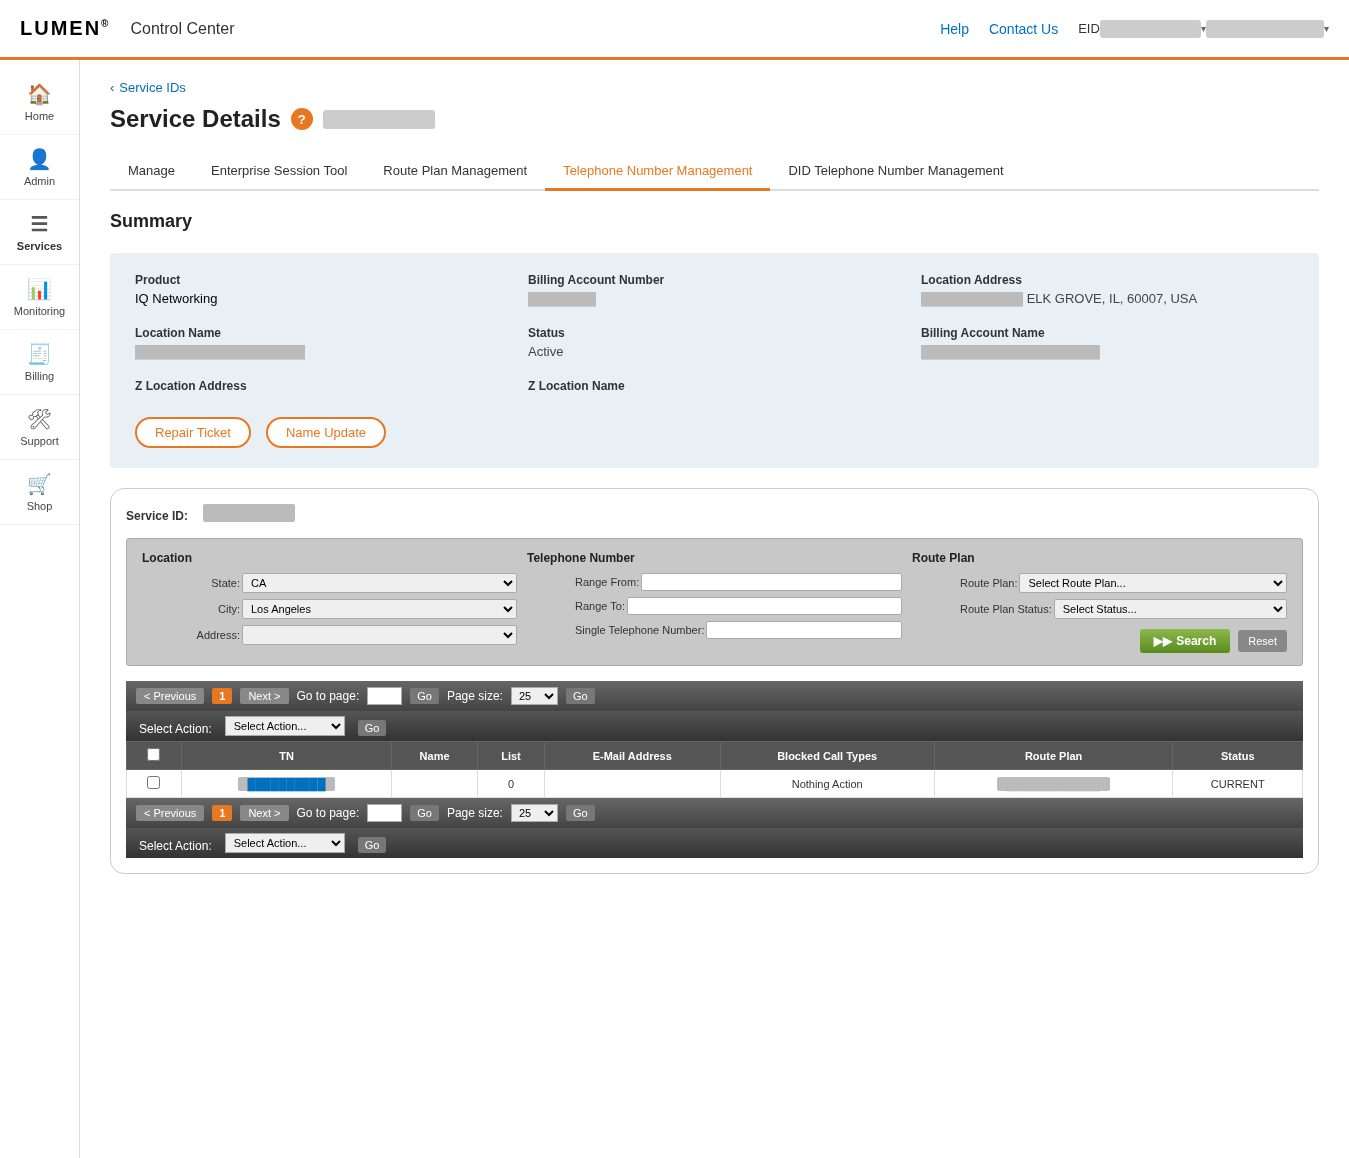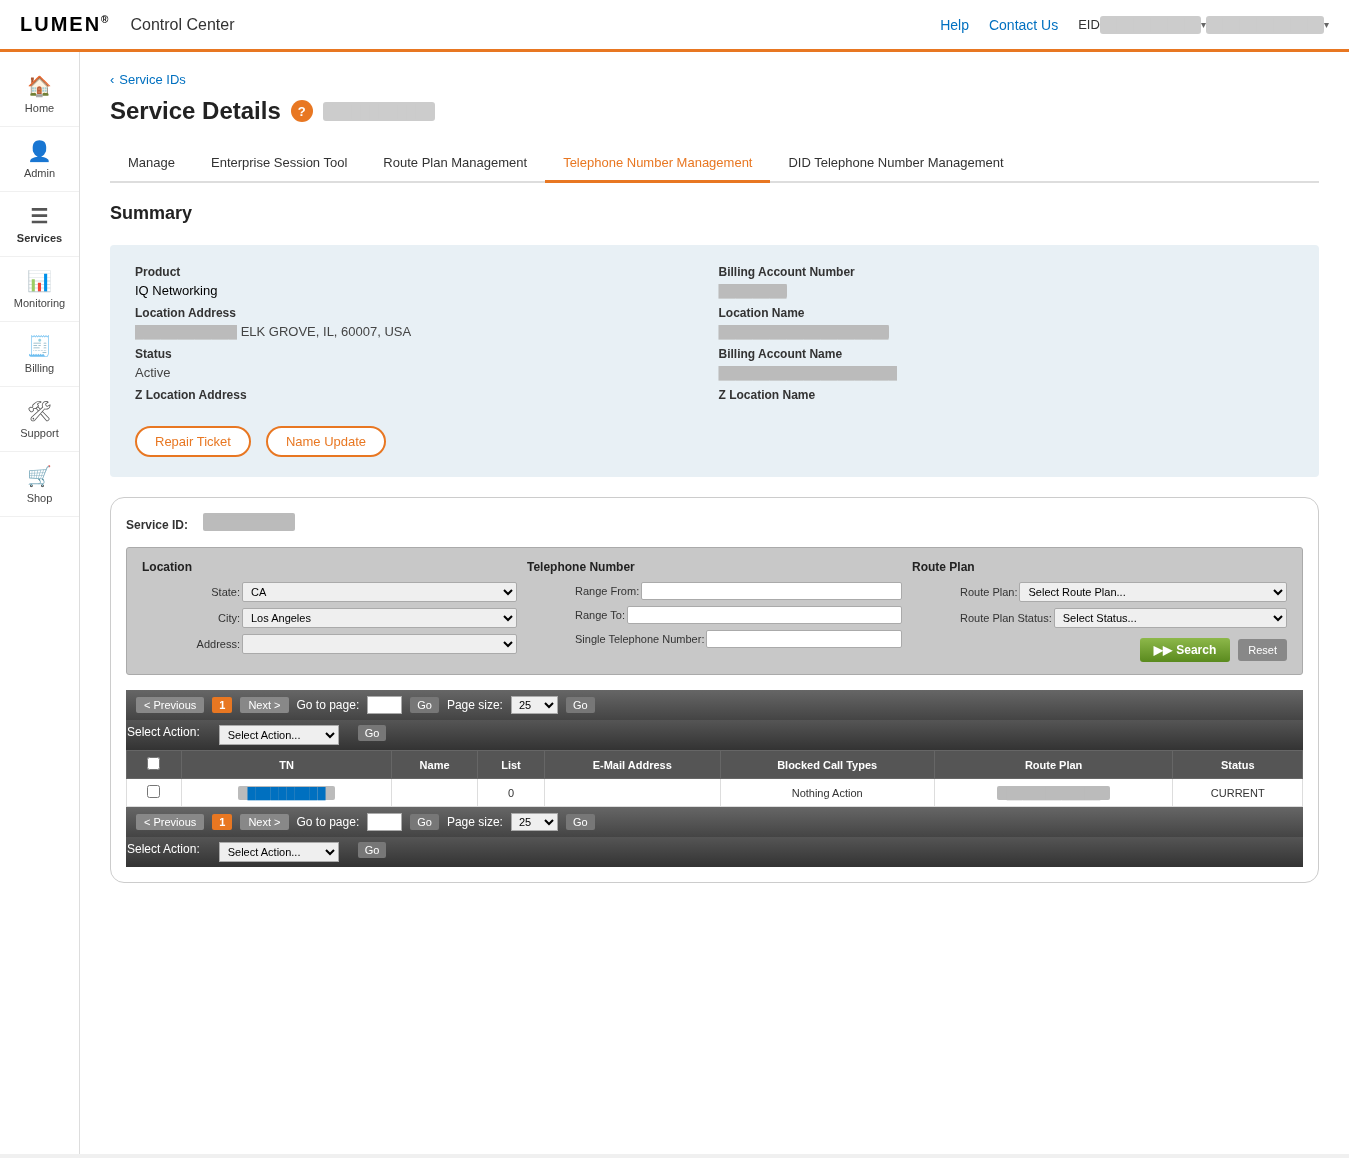--- a/index.html
+++ b/index.html
@@ -5,21 +5,21 @@
     * { box-sizing: border-box; margin: 0; padding: 0; }
     body { font-family: Arial, sans-serif; font-size: 13px; color: #333; background: #f0f0f0; }
 
     
     .top-nav {
       display: flex;
       align-items: center;
       background: #fff;
       border-bottom: 3px solid #e87722;
       padding: 0 20px;
-      height: 52px;
+      height: 60px;
       position: relative;
     }
     .top-nav-right {
       margin-left: auto;
       display: flex;
       align-items: center;
       gap: 20px;
     }
     .top-nav-link {
       color: #0070c0;
@@ -165,22 +165,22 @@
 
     .summary-card {
       background: #e8f0f5;
       border-radius: 4px;
       padding: 20px 25px;
       margin-bottom: 20px;
     }
 
     .summary-grid {
       display: grid;
-      grid-template-columns: 1fr 1fr;
-      gap: 8px;
+      grid-template-columns: 1fr 1fr 1fr;
+      gap: 20px;
       margin-bottom: 20px;
     }
 
     .summary-field label {
       font-size: 12px;
       font-weight: bold;
       color: #333;
       display: block;
       margin-bottom: 4px;
     }
@@ -316,24 +316,24 @@
       color: #fff;
       padding: 6px 10px;
       display: flex;
       align-items: center;
       gap: 8px;
       font-size: 12px;
     }
     .table-bar-row2 {
       background: linear-gradient(to bottom, #555, #333);
       color: #fff;
-      padding: 5px 1px;
-      display: flex;
-      align-items: flex-start;
-      gap: 19px;
+      padding: 5px 13px;
+      display: flex;
+      align-items: flex-end;
+      gap: 13px;
       font-size: 12px;
     }
     .page-btn {
       background: #888;
       color: #fff;
       border: none;
       padding: 2px 8px;
       border-radius: 2px;
       cursor: pointer;
       font-size: 11px;

